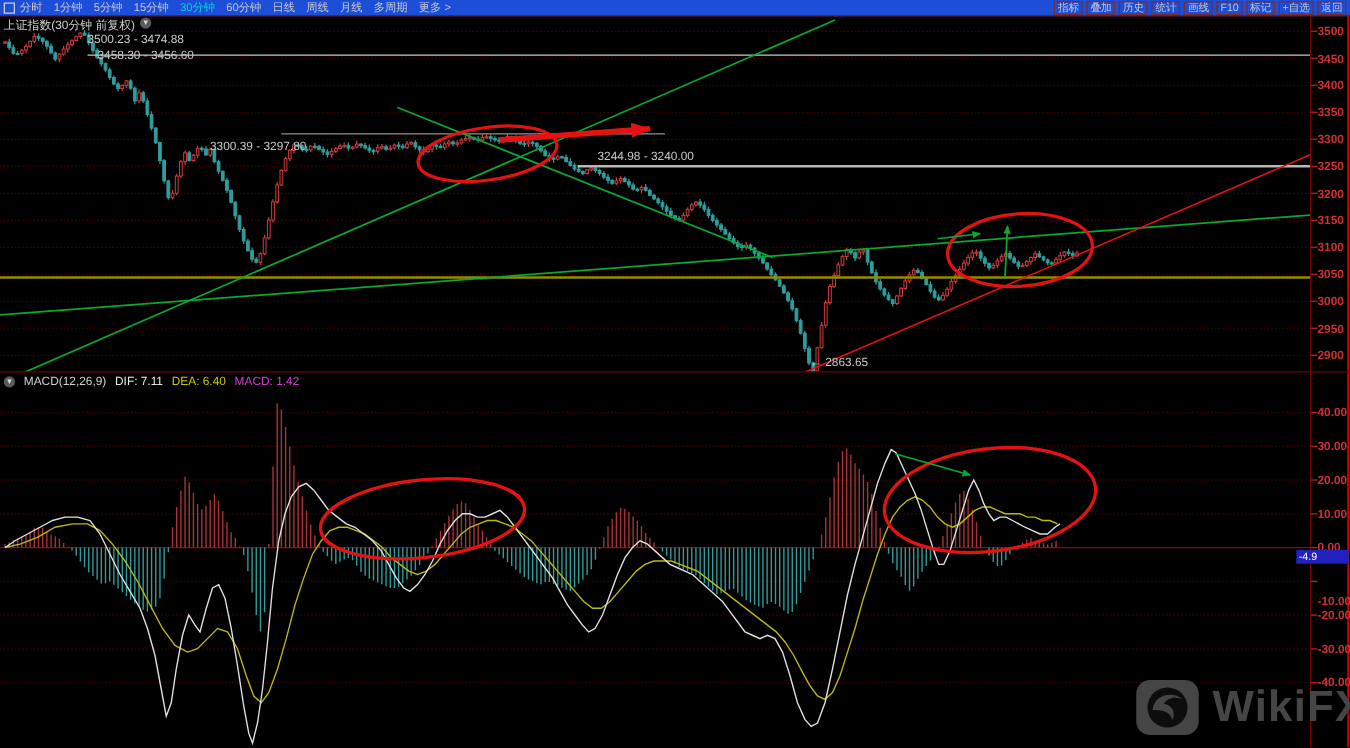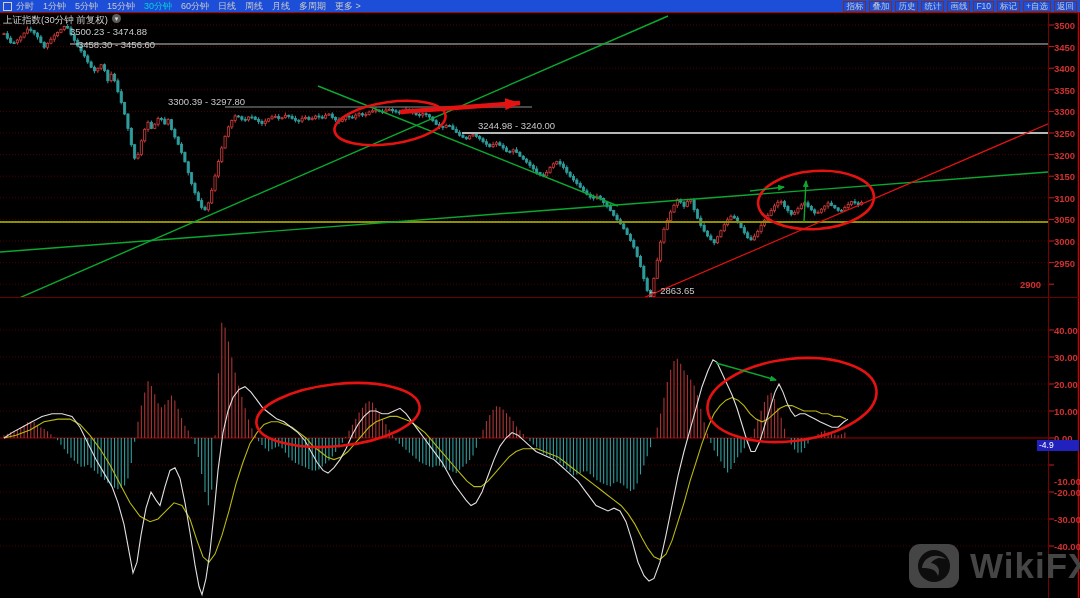--- a/index.html
+++ b/index.html
@@ -921,47 +921,54 @@
         <div class="tool-item">+自选</div>
         <div class="tool-item">返回</div>
       </div>
   </div>
 
   <div class="price-title">
     <span>上证指数(30分钟 前复权)</span>
     <span class="circle-icon">▾</span>
   </div>
 
+  <div class="macd-legend">
+    <span class="circle-icon">▾</span>
+    <span class="lg-name">MACD(12,26,9)</span>
+    <span class="lg-dif">DIF: 7.11</span>
+    <span class="lg-dea">DEA: 6.40</span>
+    <span class="lg-macd">MACD: 1.42</span>
+  </div>
 
   <div id="overlay-labels">
       <div class="ax-label" style="left: 1054px; top: 20px;">3500</div>
       <div class="ax-label" style="left: 1054px; top: 42px;">3450</div>
       <div class="ax-label" style="left: 1054px; top: 63px;">3400</div>
       <div class="ax-label" style="left: 1054px; top: 85px;">3350</div>
       <div class="ax-label" style="left: 1054px; top: 106px;">3300</div>
       <div class="ax-label" style="left: 1054px; top: 128px;">3250</div>
       <div class="ax-label" style="left: 1054px; top: 150px;">3200</div>
       <div class="ax-label" style="left: 1054px; top: 171px;">3150</div>
       <div class="ax-label" style="left: 1054px; top: 193px;">3100</div>
       <div class="ax-label" style="left: 1054px; top: 214px;">3050</div>
       <div class="ax-label" style="left: 1054px; top: 236px;">3000</div>
       <div class="ax-label" style="left: 1054px; top: 258px;">2950</div>
-      <div class="ax-label" style="left: 1020px; top: 279px;">2900</div>
+      <div class="ax-label" style="left: 1054px; top: 279px;">2900</div>
       <div class="ax-label" style="left: 1054px; top: 325px;">40.00</div>
       <div class="ax-label" style="left: 1054px; top: 352px;">30.00</div>
       <div class="ax-label" style="left: 1054px; top: 379px;">20.00</div>
       <div class="ax-label" style="left: 1054px; top: 406px;">10.00</div>
       <div class="ax-label" style="left: 1054px; top: 433px;">0.00</div>
       <div class="ax-label" style="left: 1054px; top: 476px;">-10.00</div>
       <div class="ax-label" style="left: 1054px; top: 487px;">-20.00</div>
       <div class="ax-label" style="left: 1054px; top: 514px; text-align: right;">-30.00</div>
       <div class="ax-label" style="left: 1054px; top: 541px;">-40.00</div>
       <div class="lvl-label" style="left: 70px; top: 26px;">3500.23 - 3474.88</div>
       <div class="lvl-label" style="left: 78px; top: 39px;">3458.30 - 3456.60</div>
-      <div class="lvl-label" style="left: 168px; top: 96px;">3300.39 - 3297.80</div>
+      <div class="lvl-label" style="left: 168px; top: 112px;">3300.39 - 3297.80</div>
       <div class="lvl-label" style="left: 478px; top: 120px;">3244.98 - 3240.00</div>
       <div class="lvl-label" style="left: 648px; top: 285px;">← 2863.65</div>
     </div>
 
   <div class="badge">-4.9</div>
 
   <div class="watermark">
     <svg width="52" height="46" viewBox="0 0 52 46">
       <rect x="1" y="1" width="50" height="44" rx="11" fill="#454545"></rect>
       <circle cx="26" cy="23" r="16" fill="#0d0d0d"></circle>

